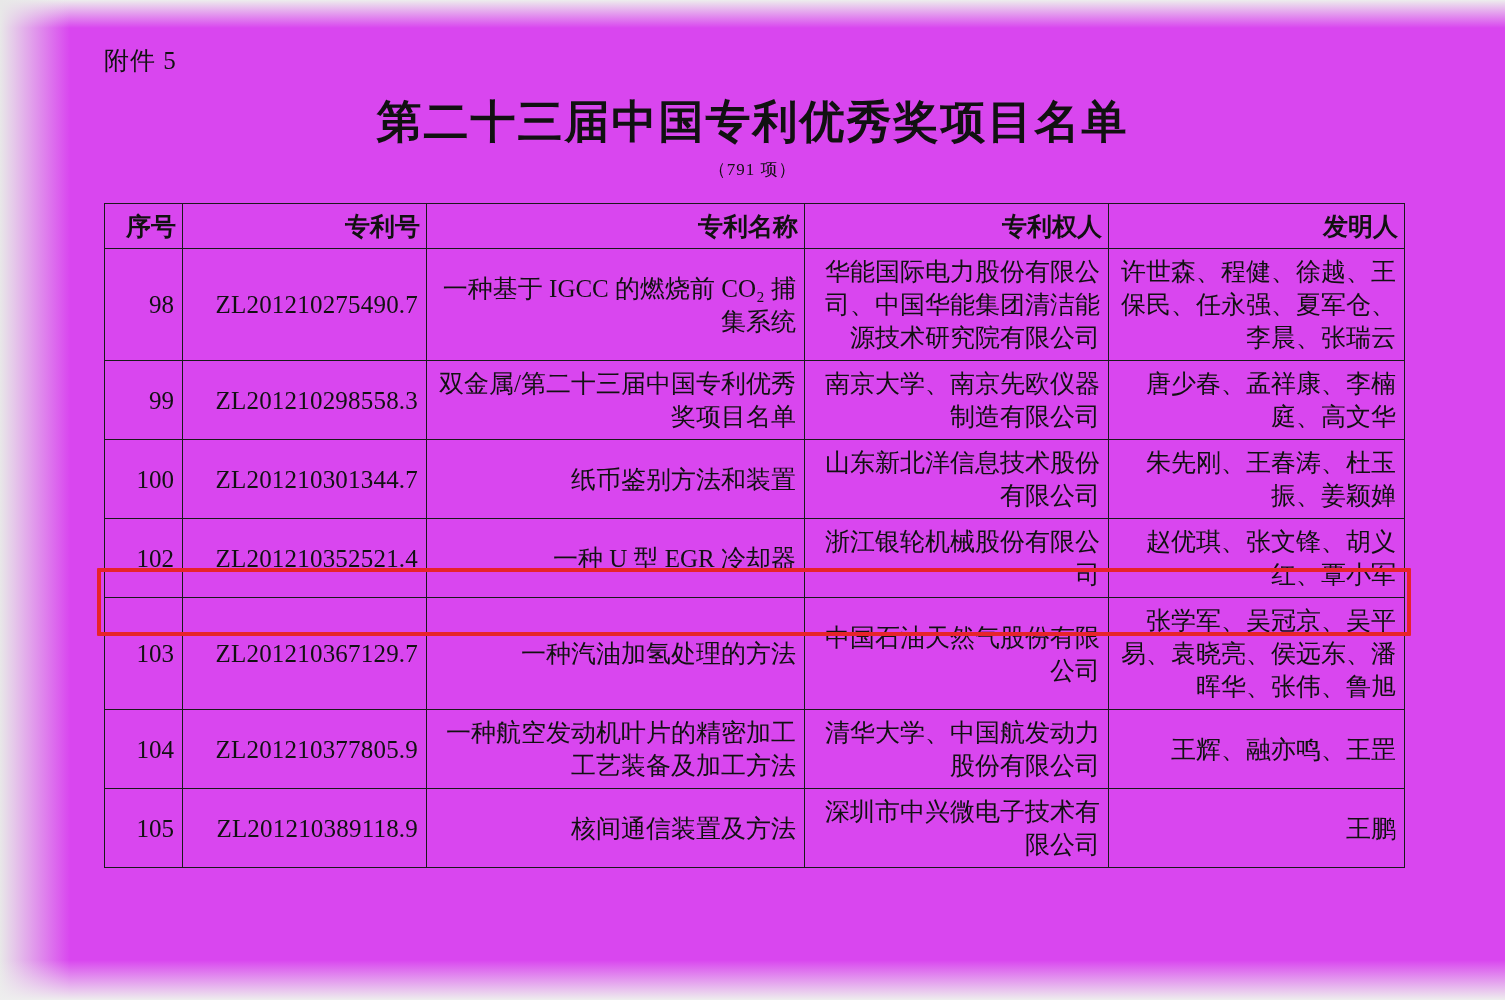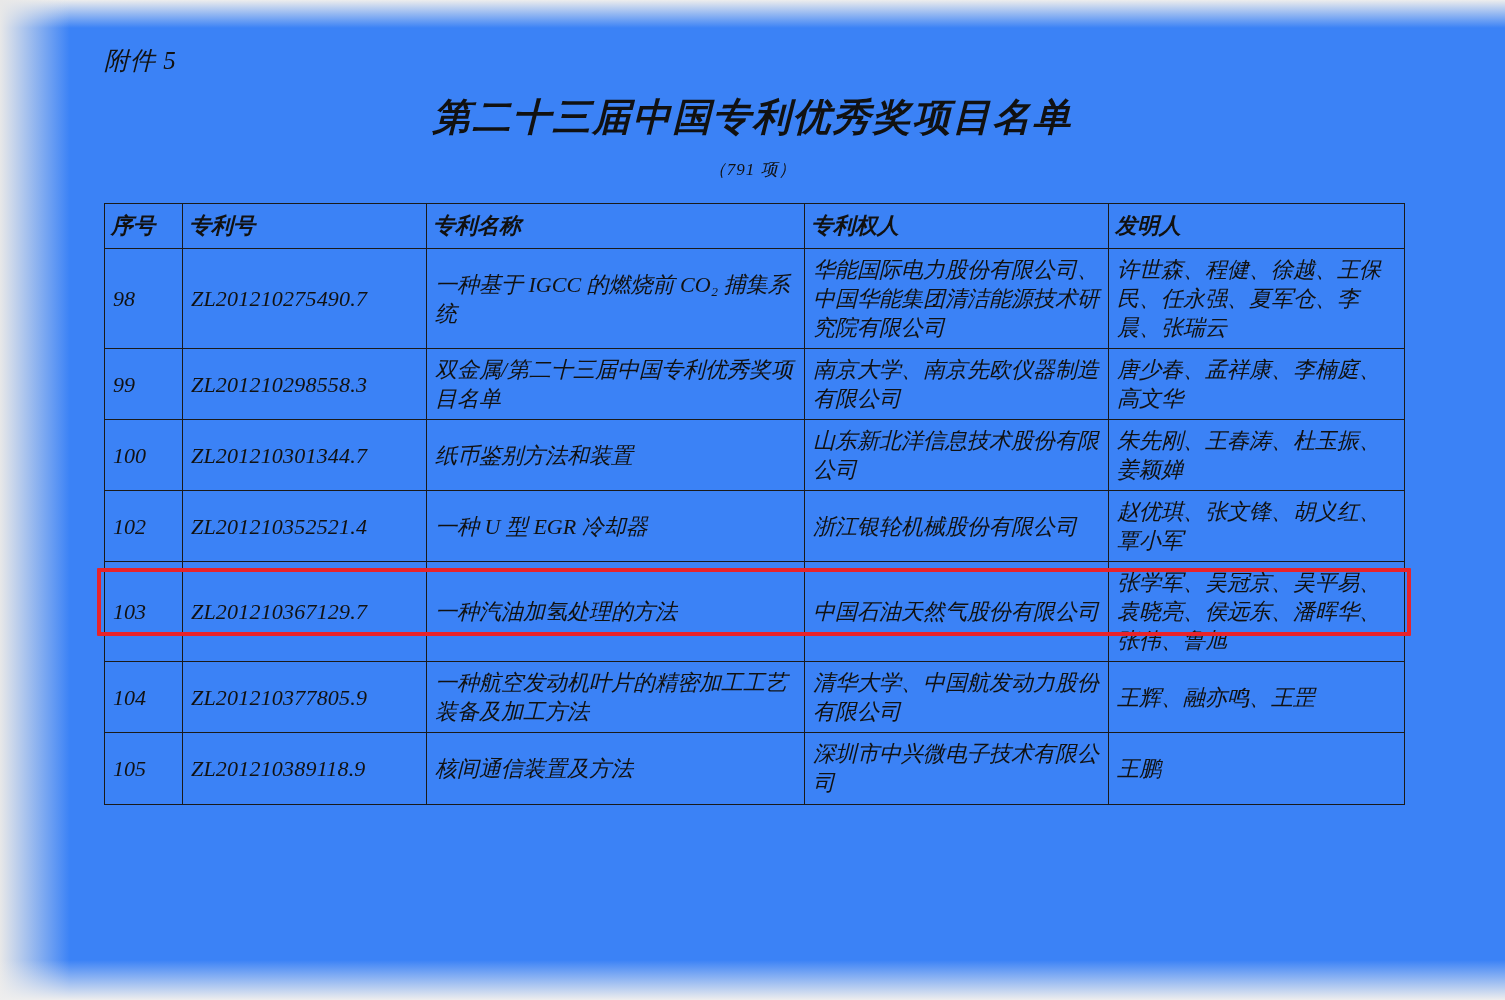--- a/index.html
+++ b/index.html
@@ -11,22 +11,21 @@
     width: 1505px;
     height: 1000px;
     font-family: "Liberation Serif", "DejaVu Serif", serif;
     color: #111;
     position: relative;
     overflow: hidden;
   }
   .page {
     position: absolute;
     inset: 0;
-    background: #3b82f6;
-    font-style: italic;
+    background: #d946ef;
   }
   
   .scan-shade-left {
     position: absolute;
     left: 0; top: 0; bottom: 0; width: 70px;
     background: linear-gradient(to right, #e8e8e8, rgba(255,255,255,0));
     pointer-events: none;
   }
   .scan-shade-top {
     position: absolute;
@@ -49,21 +48,21 @@
     letter-spacing: 1px;
     font-family: "Liberation Serif", "DejaVu Serif", serif;
   }
 
   .doc-title {
     position: absolute;
     top: 92px;
     left: 0;
     width: 100%;
     text-align: center;
-    font-size: 38px;
+    font-size: 45px;
     font-weight: bold;
     letter-spacing: 2px;
   }
 
   .doc-subtitle {
     position: absolute;
     top: 158px;
     left: 0;
     width: 100%;
     text-align: center;
@@ -75,23 +74,23 @@
     position: absolute;
     top: 203px;
     left: 104px;
     width: 1300px;
     border-collapse: collapse;
     table-layout: fixed;
   }
   table.patent-table th,
   table.patent-table td {
     border: 1.5px solid #1a1a1a;
-    text-align: left;
+    text-align: right;
     vertical-align: middle;
-    font-size: 22px;
+    font-size: 25px;
     line-height: 1.32;
     padding: 6px 8px;
     font-family: "Liberation Serif", "DejaVu Serif", serif;
   }
   table.patent-table th {
     font-weight: bold;
     height: 38px;
     padding: 3px 6px;
   }
   col.c-no      { width: 78px; }

